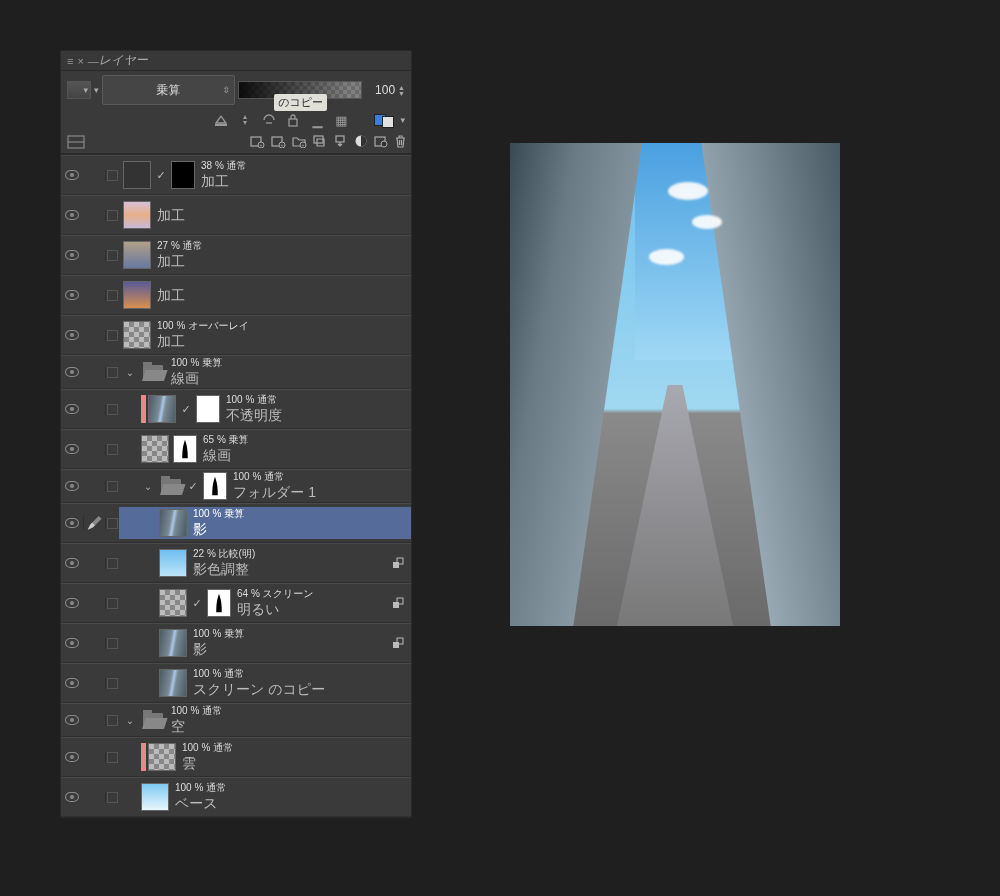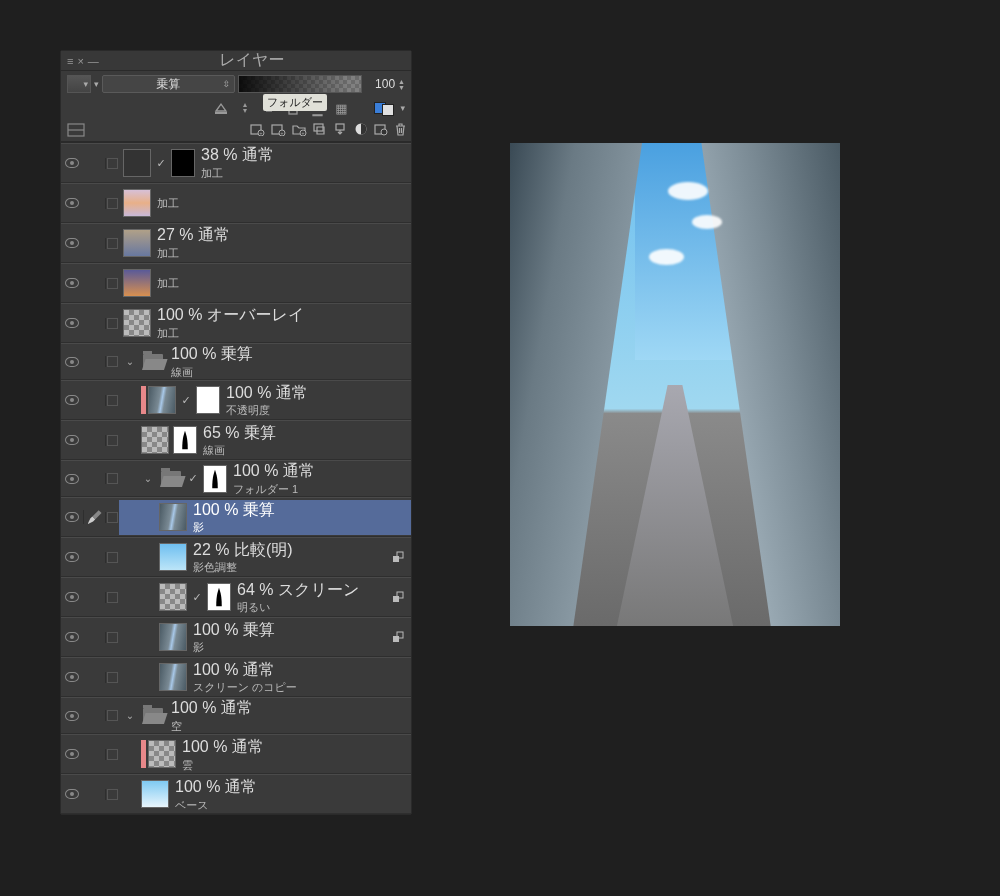--- a/index.html
+++ b/index.html
@@ -24,42 +24,42 @@
   }
   .panel-header {
     display: flex;
     align-items: center;
     padding: 2px 6px;
     background: #383838;
     height: 20px;
     border-bottom: 1px solid #2a2a2a;
   }
   .panel-header .icons { display:flex; gap:4px; color:#999; font-size:11px;}
-  .panel-header .title { flex:1; text-align:center; color:#aaa; font-size:16px; }
+  .panel-header .title { flex:1; text-align:left; color:#aaa; font-size:12px;font-style:italic; }
   .top-controls {
     display:flex;
     align-items:center;
     gap: 3px;
     padding: 4px 6px;
     background:#3a3a3a;
   }
   .swatch-select {
     width: 24px; height: 18px;
     border:1px solid #555;
     background: linear-gradient(#555,#444);
     display:flex; align-items:center; justify-content:flex-end;
     padding-right:2px;
     color:#aaa; font-size:9px;
   }
   .blend-select {
     flex:1;
     background:#454545;
     border:1px solid #5a5a5a;
     border-radius:2px;
-    height:18px;
+    height:30px;
     display:flex;
     align-items:center;
     justify-content:center;
     color:#ddd;
     font-size:12px;
     position:relative;
   }
   .blend-select .chev { position:absolute; right:4px; font-size:9px; color:#aaa;}
   .opacity-slider {
     width: 124px; height:18px;
@@ -179,22 +179,22 @@
     margin:0 2px;
   }
   .layer-labels {
     display:flex;
     flex-direction:column;
     justify-content:center;
     margin-left:4px;
     flex:1;
     line-height:1.3;
   }
-  .layer-labels .opacity-mode { color:#ddd; font-size:16px; }
-  .layer-labels .name { color:#bbb; font-size:11px; }
+  .layer-labels .opacity-mode { color:#ddd; font-size:10px; }
+  .layer-labels .name { color:#bbb; font-size:14px; }
   .folder-icon {
     width:20px; height:15px;
     background:#777;
     border-radius:1px 1px 0 0;
     position:relative;
     margin:2px 4px;
     flex-shrink:0;
   }
   .folder-icon::before { content:""; position:absolute; left:0; top:-3px; width:9px; height:3px; background:#777;}
   .folder-icon.open::after {
@@ -293,21 +293,21 @@
       <div class="fill"></div>
         <div class="grad"></div>
     </div>
     <div class="opacity-val">100</div>
     <div class="spinner">
         <span>▲</span>
         <span>▼</span>
       </div>
   </div>
 
-  <div class="tooltip-badge">フォルダー</div>
+  <div class="tooltip-badge">のコピー</div>
 
   <div class="toolbar-row">
     <div class="tb-icon">
         <svg width="14" height="14" viewBox="0 0 14 14">
           <path d="M2 10 L7 3 L12 10 Z" fill="none" stroke="#999" stroke-width="1.3"></path>
           <rect x="1" y="11" width="12" height="2" fill="#999"></rect>
         </svg>
       </div>
     <div class="tb-icon">
         <svg width="14" height="14" viewBox="0 0 14 14">

